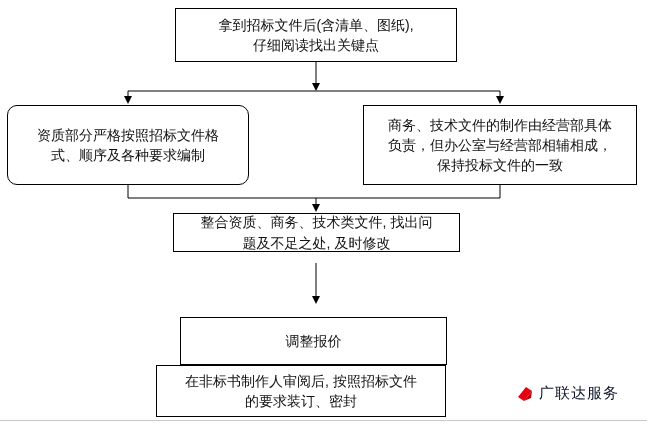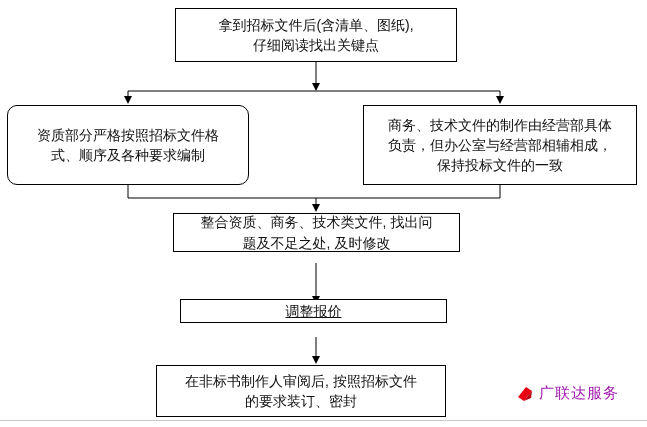--- a/index.html
+++ b/index.html
@@ -24,21 +24,21 @@
   svg.connectors {
     position: absolute; left: 0; top: 0; width: 647px; height: 427px;
     z-index: 1; pointer-events: none;
   }
   .connectors path { stroke: #000000; stroke-width: 1; fill: none; }
   .connectors polygon { fill: #000000; stroke: none; }
   .brand {
     position: absolute; left: 516px; top: 384px;
     display: flex; align-items: center; gap: 5px; z-index: 2;
   }
-  .brand-label { font-size: 15px; color: #a21caf; letter-spacing: 1px; }
+  .brand-label { font-size: 15px; color: #0f172a; letter-spacing: 1px; }
   .bottom-rule {
     position: absolute; left: 0; top: 420px; width: 647px;
     border-top: 1px solid #c9c9c9; z-index: 2;
   }
 </style>
 </head>
 <body>
 
 <div class="canvas">
 
@@ -83,21 +83,21 @@
     <span>商务、技术文件的制作由经营部具体
 负责，但办公室与经营部相辅相成，
 保持投标文件的一致</span>
   </div>
 
   <div class="node" style="left:173px; top:213px; width:287px; height:39px;">
     <span>整合资质、商务、技术类文件, 找出问
 题及不足之处, 及时修改</span>
   </div>
 
-  <div class="node" style="left:180px; top:299px; width:267px; height:24px;text-decoration:underline;">
+  <div class="node" style="left:180px; top:317px; width:267px; height:48px;">
     <span>调整报价</span>
   </div>
 
   <div class="node" style="left:156px; top:365px; width:290px; height:52px;">
     <span>在非标书制作人审阅后, 按照招标文件
 的要求装订、密封</span>
   </div>
 
   <div class="brand">
     <svg width="18" height="18" viewBox="0 0 18 18" xmlns="http://www.w3.org/2000/svg">

